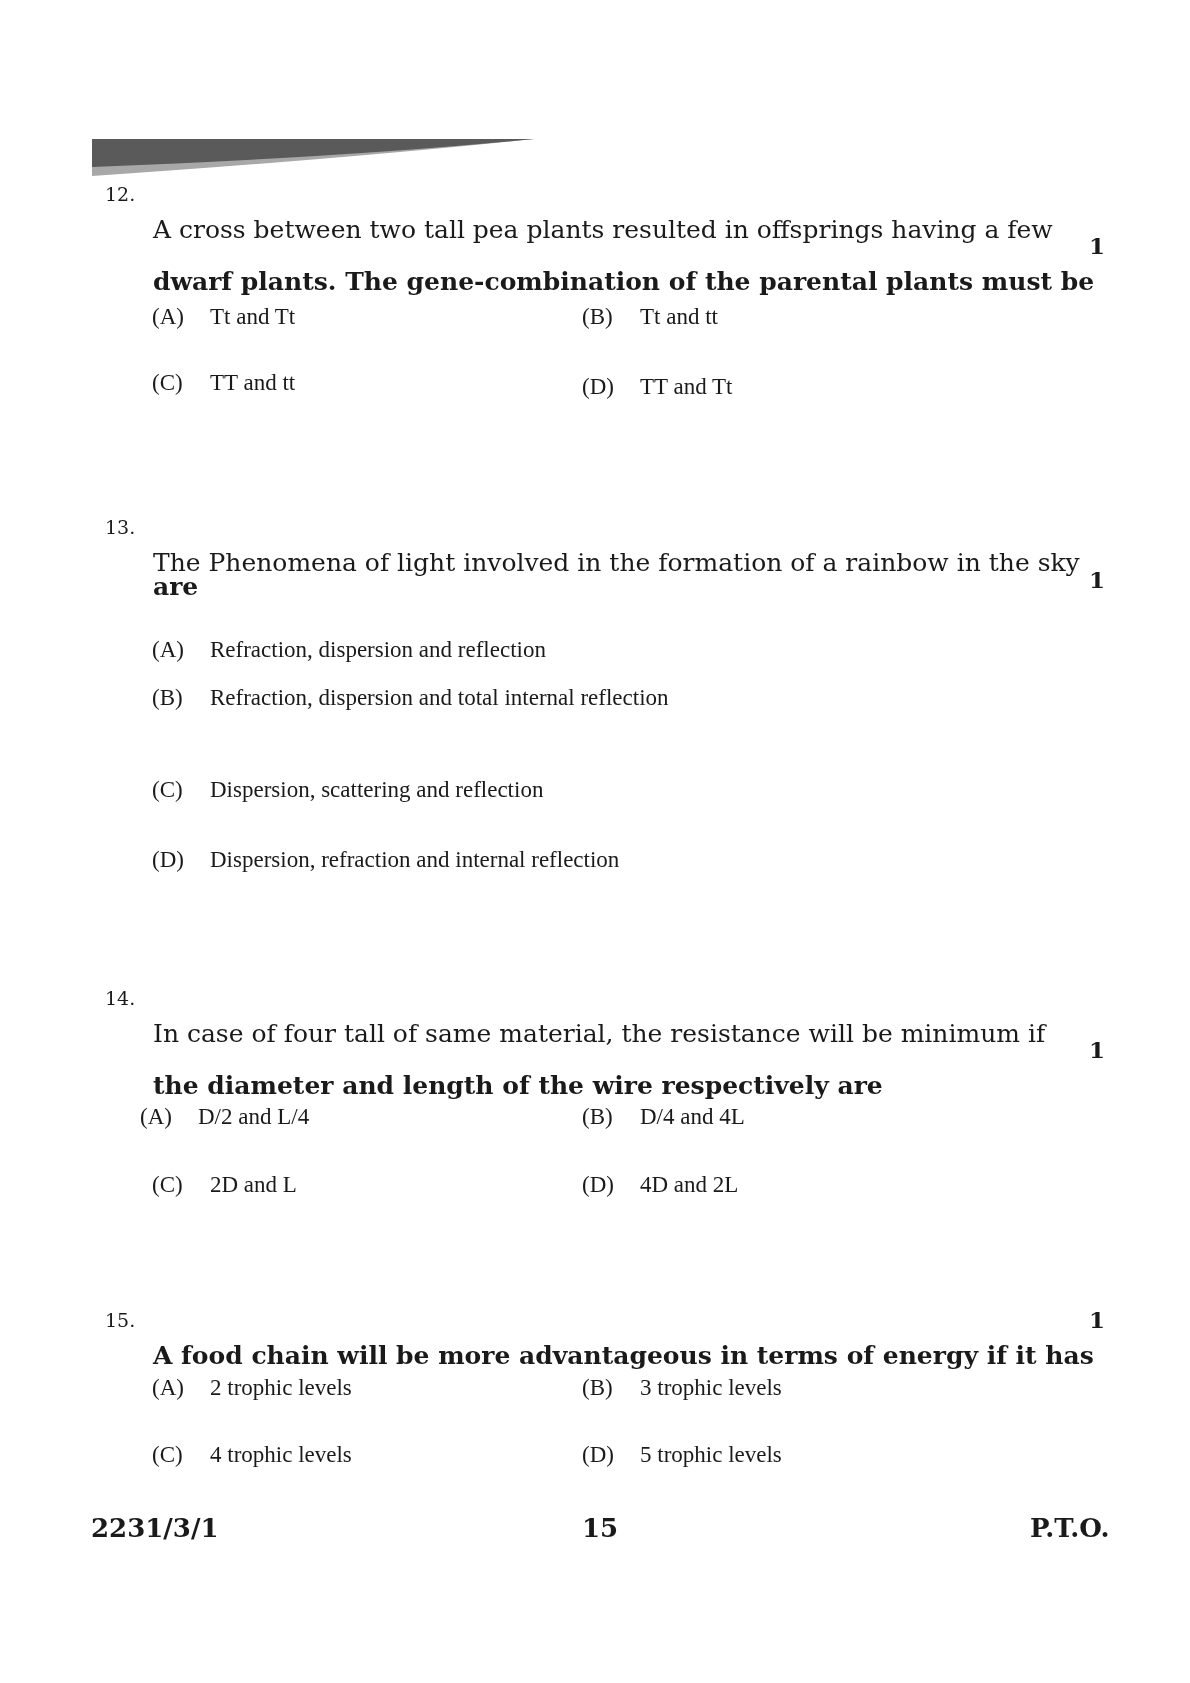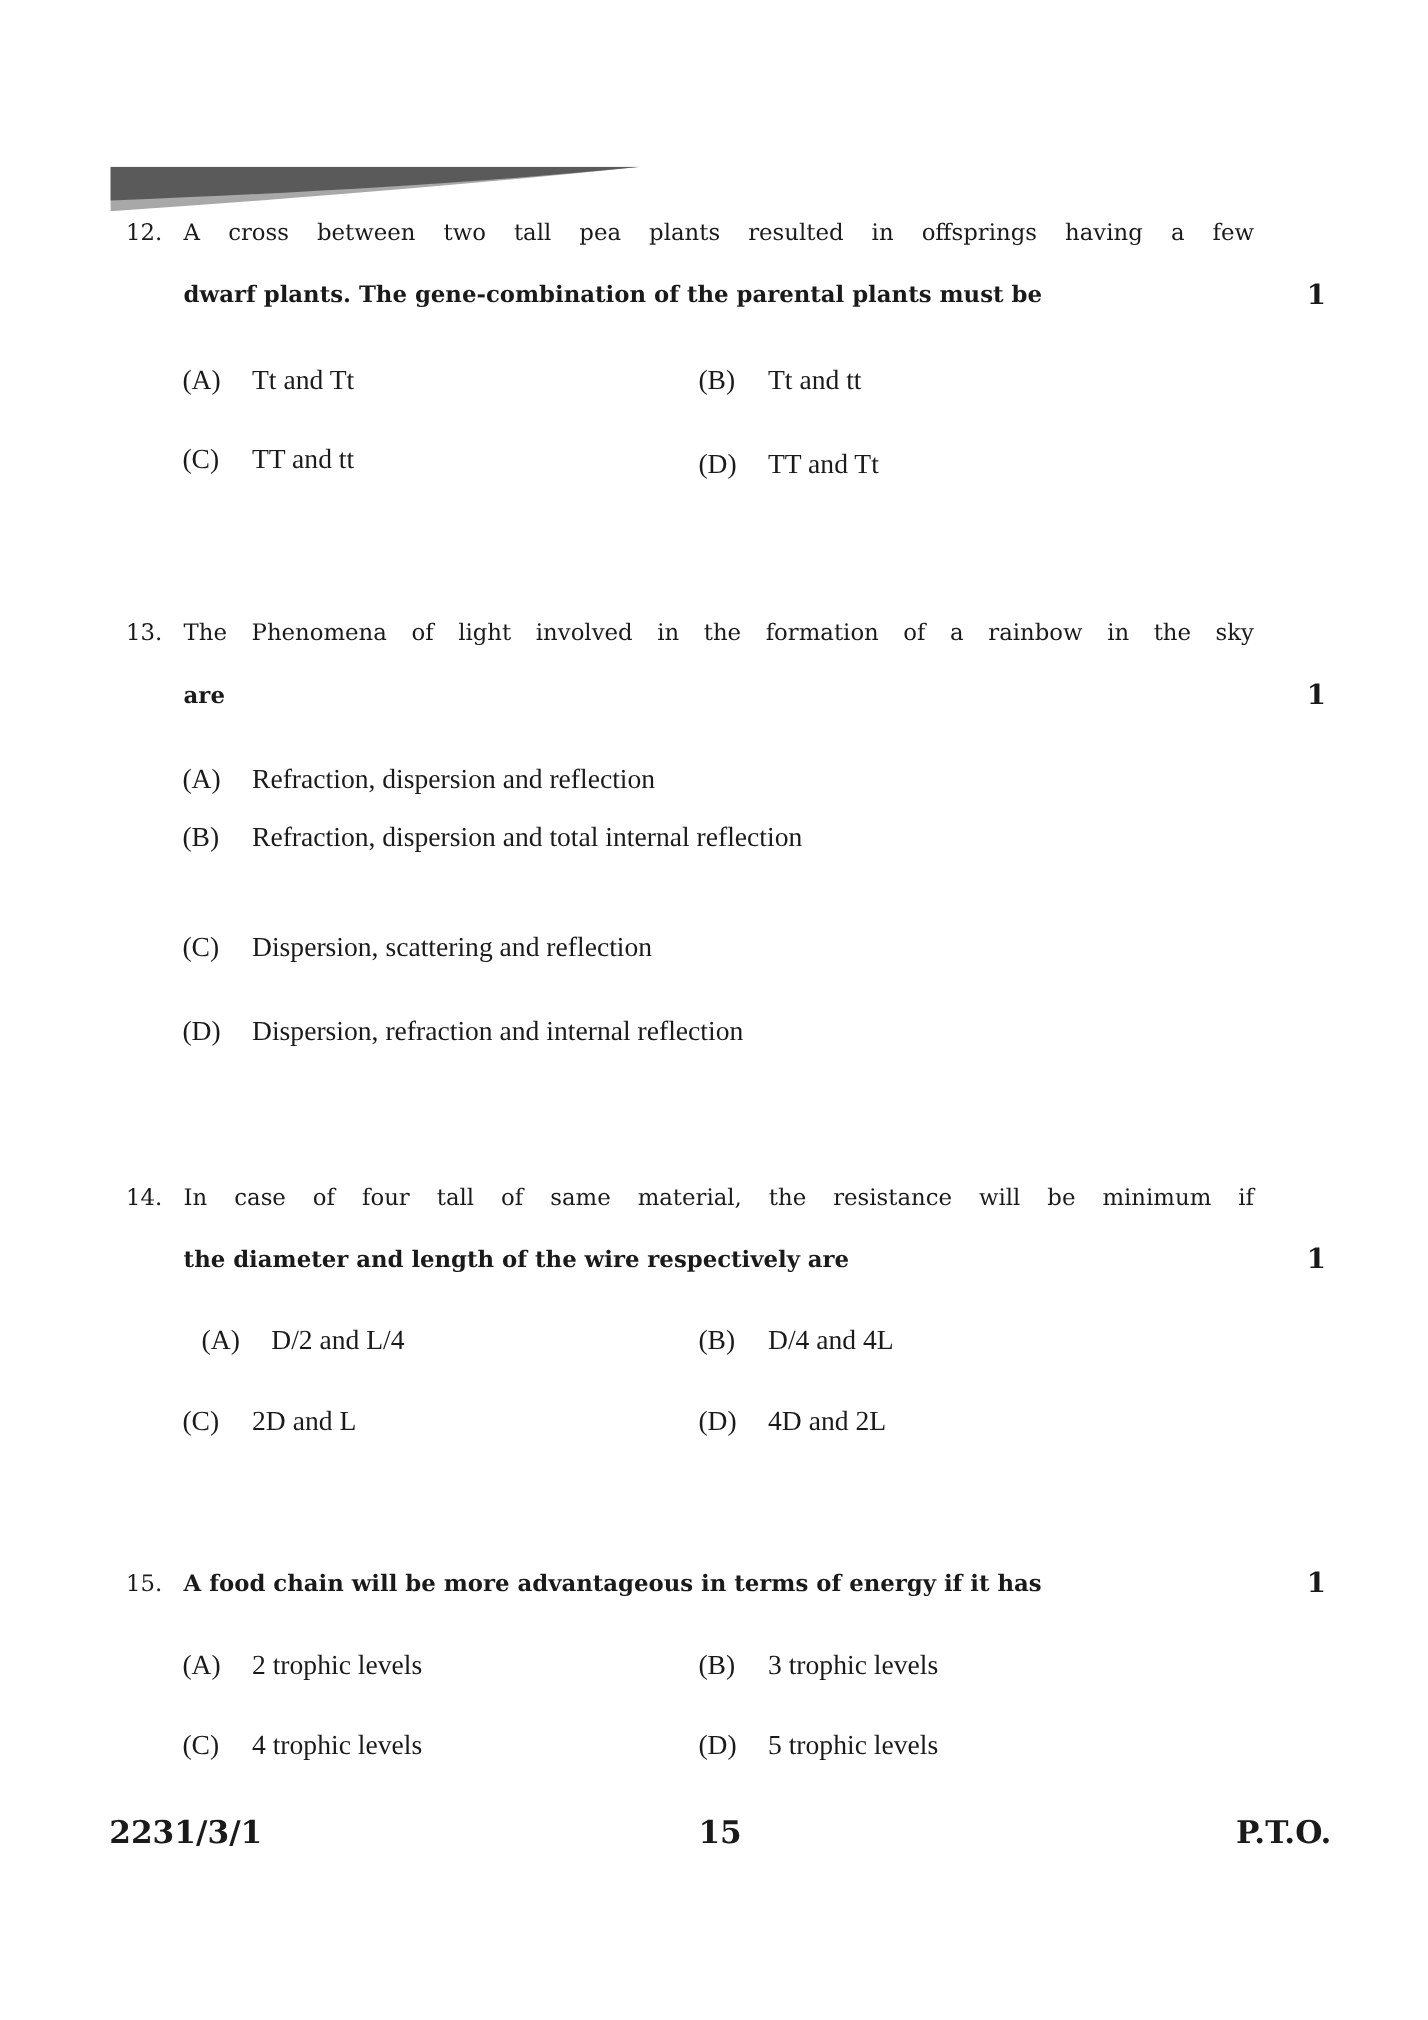--- a/index.html
+++ b/index.html
@@ -1,21 +1,21 @@
 <!DOCTYPE html>
 <html><head>
 <meta charset="utf-8">
 <style>
   html, body { margin: 0; padding: 0; background: #ffffff; }
   body { width: 1190px; height: 1683px; position: relative; overflow: hidden;
          font-family: "DejaVu Serif", "Liberation Serif", serif; color: #1a1a1a; }
   .banner { position: absolute; left: 92px; top: 139px; width: 442px; height: 37px; }
   .qnum { position: absolute; left: 105px; font-size: 19px; line-height: 30px; }
-  .qline { position: absolute; left: 153px; width: 892px; font-size: 19px; line-height: 30px;
-           text-align: justify; text-align-last: justify; white-space: nowrap; }
+  .qline { position: absolute; left: 153px; width: 892px; font-size: 25px; line-height: 30px;
+           text-align: justify; text-align-last: justify; white-space: nowrap; margin-top: 36px; }
   .qline.last { text-align-last: left; font-weight: bold; }
   .mark { position: absolute; left: 1089px; font-size: 23px; font-weight: bold; line-height: 30px; }
   .opt { position: absolute; font-size: 23px; line-height: 30px; white-space: nowrap; font-family: Liberation Serif, serif; }
   .opt .lbl { display: inline-block; width: 58px; }
   .footer { position: absolute; top: 1513px; font-size: 26px; font-weight: bold; line-height: 30px; }
 </style>
 </head>
 <body>
 
 <svg class="banner" viewBox="0 0 442 37" preserveAspectRatio="none">
@@ -30,34 +30,34 @@
   <div class="mark" style="top:231px">1</div>
   <div class="opt" style="left:152px;top:302px"><span class="lbl">(A)</span><span>Tt and Tt</span></div>
   <div class="opt" style="left:582px;top:302px"><span class="lbl">(B)</span><span>Tt and tt</span></div>
   <div class="opt" style="left:152px;top:368px"><span class="lbl">(C)</span><span>TT and tt</span></div>
   <div class="opt" style="left:582px;top:372px"><span class="lbl">(D)</span><span>TT and Tt</span></div>
 </div>
 
 <div>
   <div class="qnum" style="top:512px">13.</div>
   <div class="qline" style="top:512px">The Phenomena of light involved in the formation of a rainbow in the sky</div>
-  <div class="qline last" style="top:565px">are</div>
+  <div class="qline last" style="top:536px">are</div>
   <div class="mark" style="top:565px">1</div>
   <div class="opt" style="left:152px;top:635px"><span class="lbl">(A)</span><span>Refraction, dispersion and reflection</span></div>
   <div class="opt" style="left:152px;top:683px"><span class="lbl">(B)</span><span>Refraction, dispersion and total internal reflection</span></div>
   <div class="opt" style="left:152px;top:775px"><span class="lbl">(C)</span><span>Dispersion, scattering and reflection</span></div>
   <div class="opt" style="left:152px;top:845px"><span class="lbl">(D)</span><span>Dispersion, refraction and internal reflection</span></div>
 </div>
 
 <div>
   <div class="qnum" style="top:983px">14.</div>
   <div class="qline" style="top:983px">In case of four tall of same material, the resistance will be minimum if</div>
   <div class="qline last" style="top:1035px">the diameter and length of the wire respectively are</div>
   <div class="mark" style="top:1035px">1</div>
-  <div class="opt" style="left:168px;top:1102px"><span class="lbl">(A)</span><span>D/2 and L/4</span></div>
+  <div class="opt" style="left:140px;top:1102px"><span class="lbl">(A)</span><span>D/2 and L/4</span></div>
   <div class="opt" style="left:582px;top:1102px"><span class="lbl">(B)</span><span>D/4 and 4L</span></div>
   <div class="opt" style="left:152px;top:1170px"><span class="lbl">(C)</span><span>2D and L</span></div>
   <div class="opt" style="left:582px;top:1170px"><span class="lbl">(D)</span><span>4D and 2L</span></div>
 </div>
 
 <div>
   <div class="qnum" style="top:1305px">15.</div>
   <div class="qline last" style="top:1305px">A food chain will be more advantageous in terms of energy if it has</div>
   <div class="mark" style="top:1305px">1</div>
   <div class="opt" style="left:152px;top:1373px"><span class="lbl">(A)</span><span>2 trophic levels</span></div>

